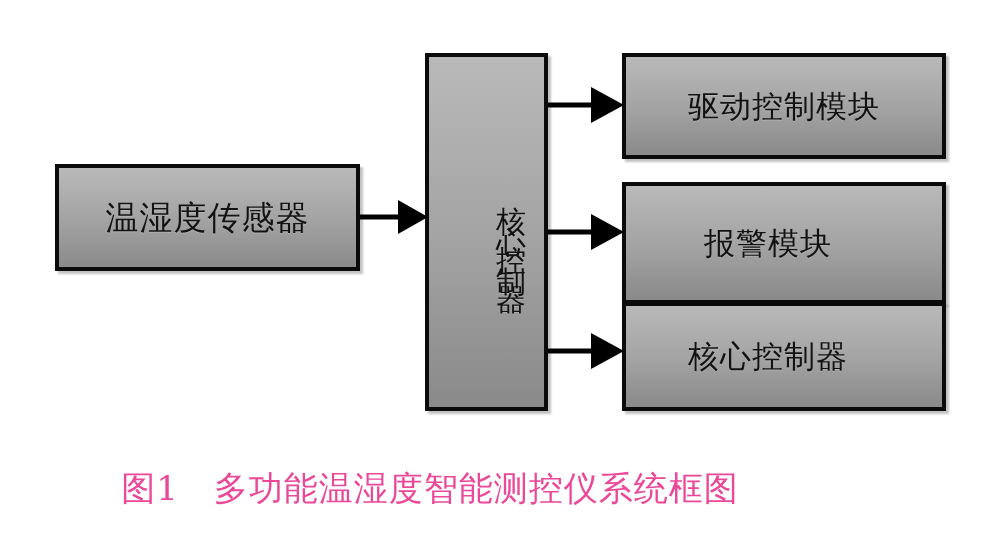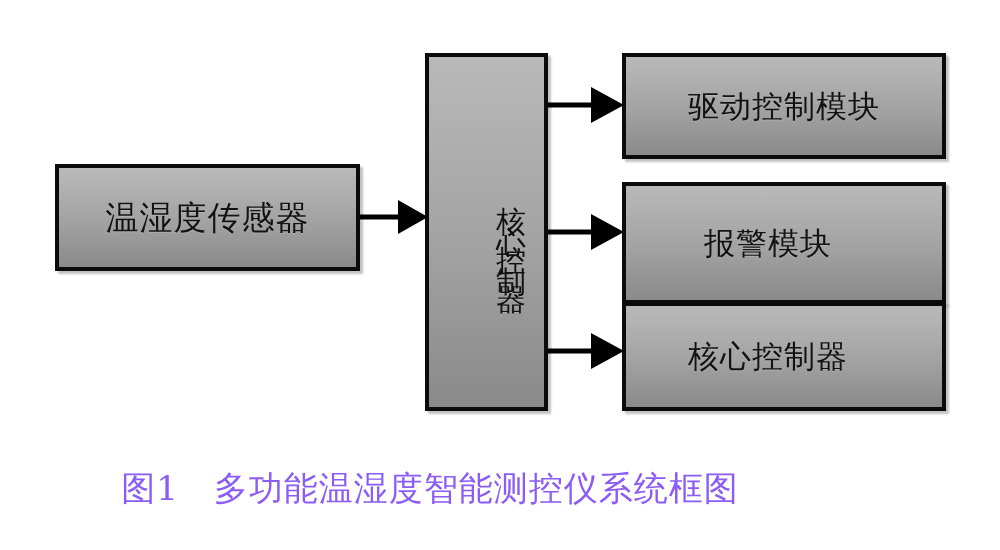--- a/index.html
+++ b/index.html
@@ -110,21 +110,21 @@
 
   
   #caption {
     position: absolute;
     left: 0;
     top: 466px;
     width: 860px;
     text-align: center;
     font-family: "DejaVu Serif", "Liberation Serif", serif;
     font-size: 34px;
-    color: #8b5cf6;
+    color: #ec4899;
     white-space: pre;
     letter-spacing: 1px;
   }
 </style>
 </head>
 <body>
 
 <div id="figure-root">
 
   <div class="blk" id="box-sensor">

